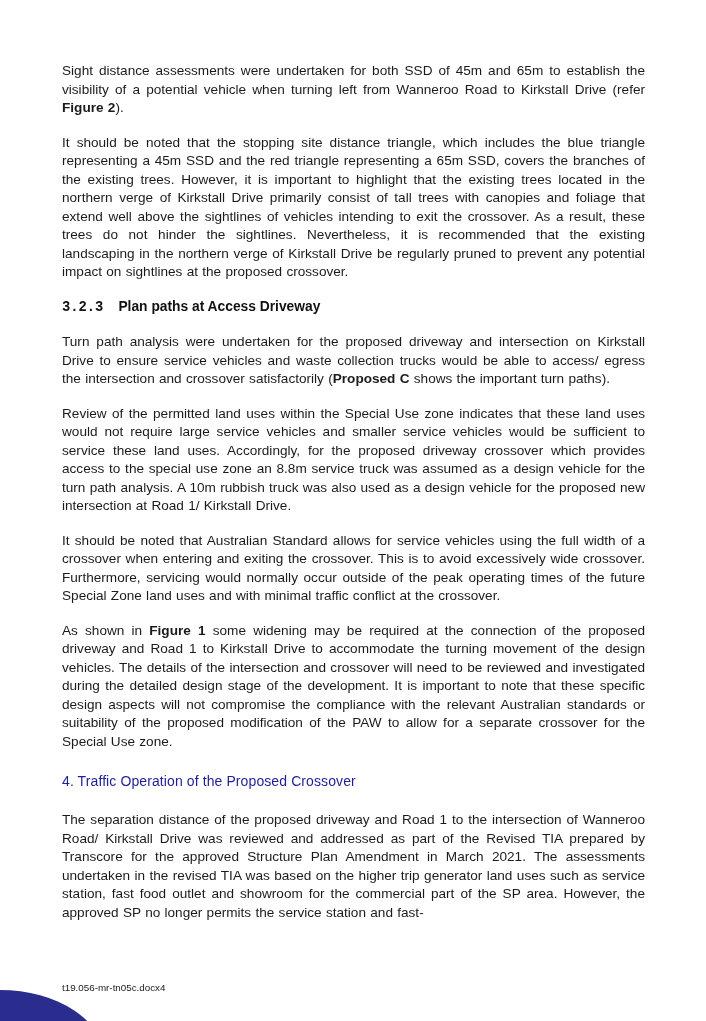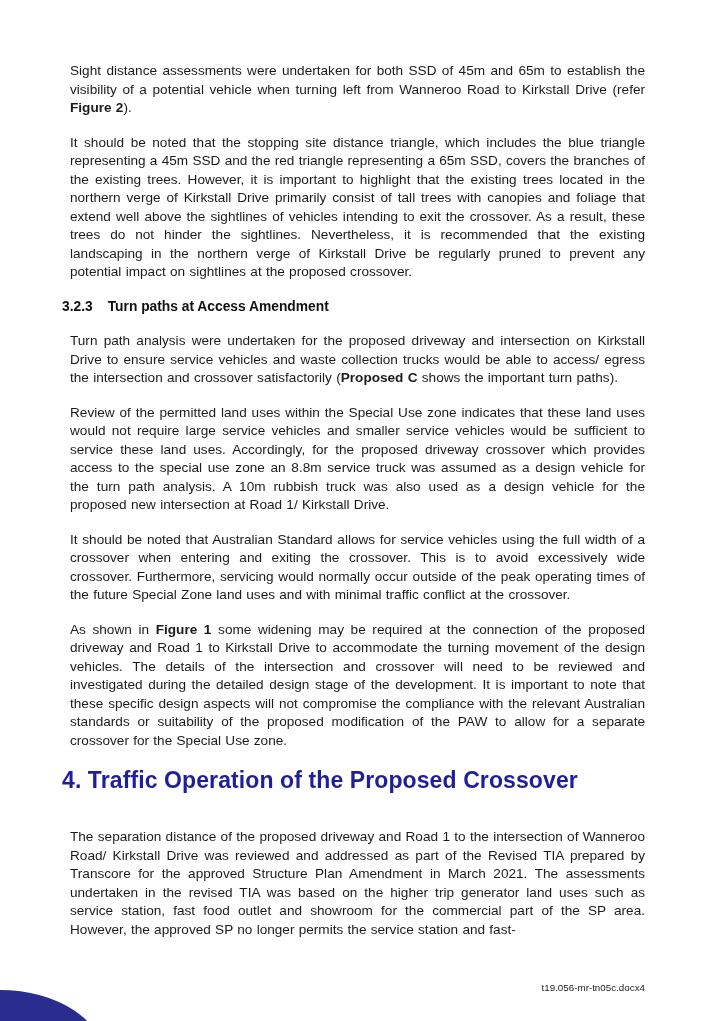--- a/index.html
+++ b/index.html
@@ -17,51 +17,51 @@
     inset: 0;
     overflow: hidden;
   }
   .doc-body {
     position: absolute;
     top: 62px;
     left: 62px;
     width: 583px;
   }
   .para {
-    margin: 0 0 16px 8px;
+    margin: 0 0 16px 0;
     font-size: 13.6px;
     line-height: 18.5px;
     text-align: justify;
     letter-spacing: 0;
     word-spacing: 0.5px;
   }
   .para strong { font-weight: bold; }
   h3.sec {
     margin: 16px 0 16px 0;
     font-size: 13.8px;
     line-height: 18.5px;
     font-weight: bold;
     color: #111111;
   }
-  h3.sec .h3num { display: inline-block; margin-right: 15px; }
+  h3.sec .h3num { display: inline-block; margin-right: 15px; font-family: Liberation Mono, monospace; }
   h1.chap {
-    margin: 16px 0 34px 0;
-    font-size: 23px;
+    margin: 16px 0 16px 0;
+    font-size: 14px;
     line-height: 28px;
-    font-weight: bold;
+    font-weight: normal;
     color: #1f1f99;
     letter-spacing: 0.1px;
   }
   .footer {
     position: absolute;
     top: 981px;
     left: 62px;
     width: 583px;
     display: flex;
-    justify-content: flex-end;
+    justify-content: flex-start;
     font-size: 9.8px;
     line-height: 13px;
     color: #222222;
   }
   .corner-shape {
     position: absolute;
     left: -105px;
     top: 990px;
     width: 210px;
     height: 140px;
@@ -70,21 +70,21 @@
   }
 </style>
 </head>
 <body>
 
 <div class="page">
 
   <div class="doc-body">
       <p class="para"><span>Sight distance assessments were undertaken for both SSD of 45m and 65m to establish the visibility of a potential vehicle when turning left from Wanneroo Road to Kirkstall Drive (refer </span><strong>Figure 2</strong><span>).</span></p>
       <p class="para"><span>It should be noted that the stopping site distance triangle, which includes the blue triangle representing a 45m SSD and the red triangle representing a 65m SSD, covers the branches of the existing trees. However, it is important to highlight that the existing trees located in the northern verge of Kirkstall Drive primarily consist of tall trees with canopies and foliage that extend well above the sightlines of vehicles intending to exit the crossover. As a result, these trees do not hinder the sightlines. Nevertheless, it is recommended that the existing landscaping in the northern verge of Kirkstall Drive be regularly pruned to prevent any potential impact on sightlines at the proposed crossover.</span></p>
-      <h3 class="sec"><span class="h3num">3.2.3</span><span>Turn paths at Access Amendment</span></h3>
+      <h3 class="sec"><span class="h3num">3.2.3</span><span>Plan paths at Access Driveway</span></h3>
       <p class="para"><span>Turn path analysis were undertaken for the proposed driveway and intersection on Kirkstall Drive to ensure service vehicles and waste collection trucks would be able to access/ egress the intersection and crossover satisfactorily (</span><strong>Proposed C</strong><span> shows the important turn paths).</span></p>
       <p class="para"><span>Review of the permitted land uses within the Special Use zone indicates that these land uses would not require large service vehicles and smaller service vehicles would be sufficient to service these land uses. Accordingly, for the proposed driveway crossover which provides access to the special use zone an 8.8m service truck was assumed as a design vehicle for the turn path analysis. A 10m rubbish truck was also used as a design vehicle for the proposed new intersection at Road 1/ Kirkstall Drive.</span></p>
       <p class="para"><span>It should be noted that Australian Standard allows for service vehicles using the full width of a crossover when entering and exiting the crossover. This is to avoid excessively wide crossover. Furthermore, servicing would normally occur outside of the peak operating times of the future Special Zone land uses and with minimal traffic conflict at the crossover.</span></p>
       <p class="para"><span>As shown in </span><strong>Figure 1</strong><span> some widening may be required at the connection of the proposed driveway and Road 1 to Kirkstall Drive to accommodate the turning movement of the design vehicles. The details of the intersection and crossover will need to be reviewed and investigated during the detailed design stage of the development. It is important to note that these specific design aspects will not compromise the compliance with the relevant Australian standards or suitability of the proposed modification of the PAW to allow for a separate crossover for the Special Use zone.</span></p>
       <h1 class="chap">4. Traffic Operation of the Proposed Crossover</h1>
       <p class="para"><span>The separation distance of the proposed driveway and Road 1 to the intersection of Wanneroo Road/ Kirkstall Drive was reviewed and addressed as part of the Revised TIA prepared by Transcore for the approved Structure Plan Amendment in March 2021. The assessments undertaken in the revised TIA was based on the higher trip generator land uses such as service station, fast food outlet and showroom for the commercial part of the SP area. However, the approved SP no longer permits the service station and fast-</span></p>
     </div>
 
   <div class="footer">
     <span>t19.056-mr-tn05c.docx</span>

